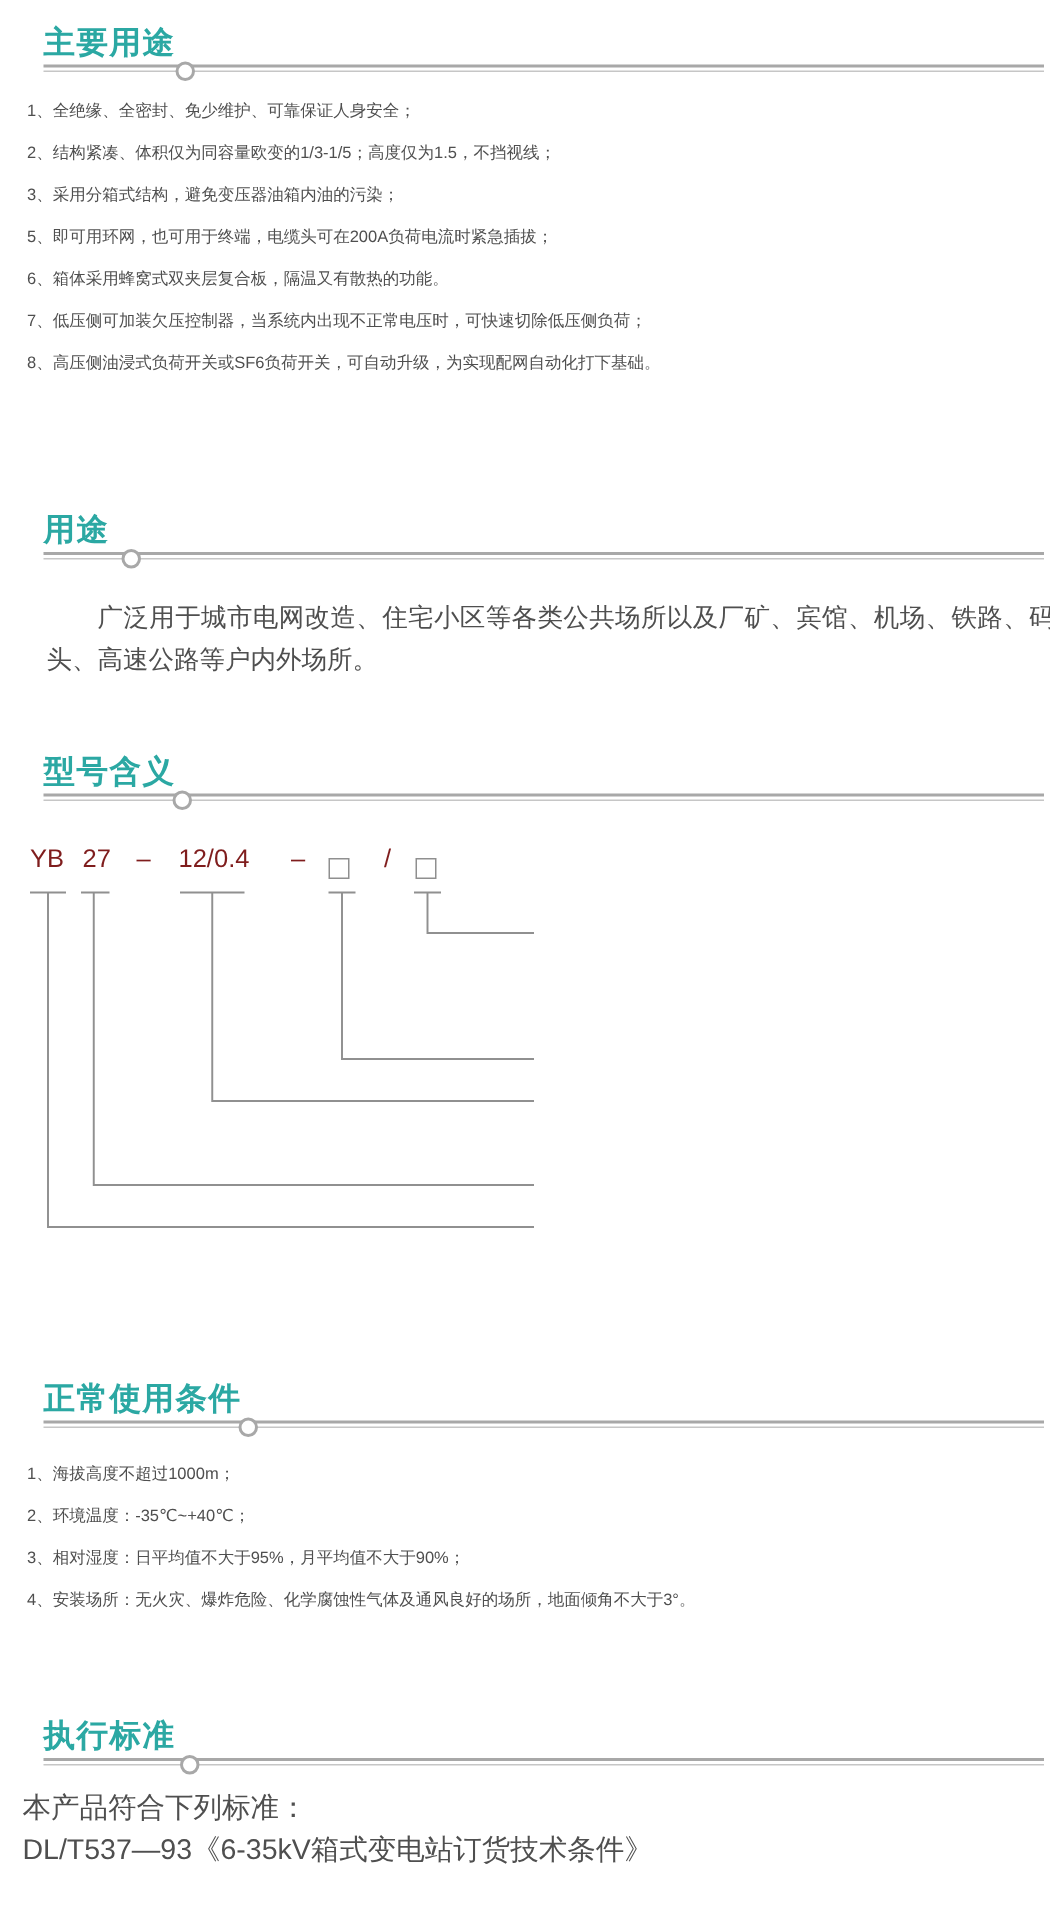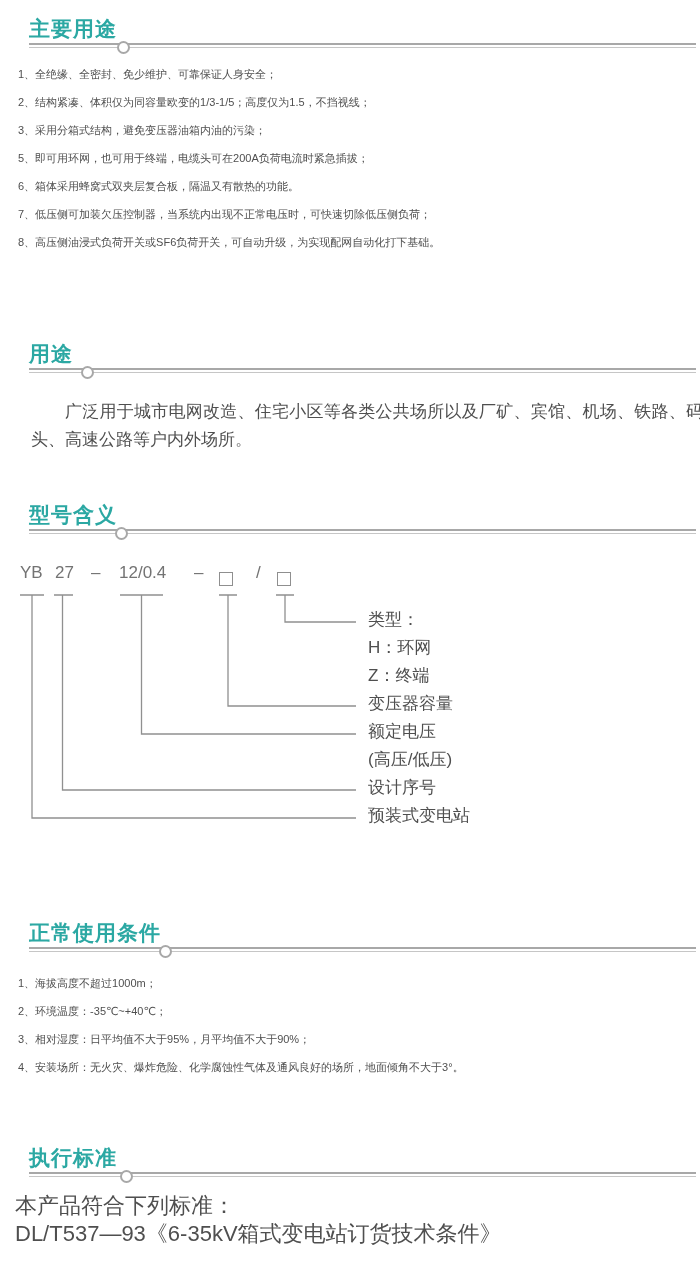--- a/index.html
+++ b/index.html
@@ -24,25 +24,25 @@
     border:2px solid #a8a8a8; border-radius:50%; background:#ffffff;
   }
   
   .body-list { position:absolute; left:18px; width:670px; margin:0; padding:0; list-style:none; }
   .body-list li { font-size:11px; line-height:28px; white-space:nowrap; }
   .para {
     position:absolute; left:15px; width:672px; margin:16px;
     font-size:17px; line-height:28px; text-indent:2em; text-align:justify;
   }
   .std-lines { position:absolute; left:15px; width:672px; }
-  .std-lines div { font-size:22px; line-height:28px; white-space:nowrap; }
+  .std-lines div { font-size:19px; line-height:28px; white-space:nowrap; }
   
   .diagram { position:absolute; left:0; top:556px; width:700px; height:292px; }
   .diagram svg { position:absolute; left:0; top:0; }
-  .code-seg { position:absolute; top:7px; font-size:17px; line-height:20px; color:#737373; white-space:nowrap; }
+  .code-seg { position:absolute; top:7px; font-size:17px; line-height:20px; color:#7f1d1d; white-space:nowrap; }
   .code-box { position:absolute; top:16px; width:12px; height:12px; border:1.5px solid #8f8f8f; background:#ffffff; }
   .model-labels { position:absolute; left:368px; top:50px; margin:0; padding:0; list-style:none; }
   .model-labels li { font-size:17px; line-height:28px; color:#4f4f4f; white-space:nowrap; }
 </style>
 </head>
 <body>
 
 <div class="page">
 
   <div class="sec-header" style="top:17px">
@@ -89,30 +89,20 @@
 
     <span class="code-seg" style="left:20px">YB</span>
     <span class="code-seg" style="left:55px">27</span>
     <span class="code-seg" style="left:91px">–</span>
     <span class="code-seg" style="left:119px">12/0.4</span>
     <span class="code-seg" style="left:194px">–</span>
     <span class="code-box" style="left:219px"></span>
     <span class="code-seg" style="left:256px">/</span>
     <span class="code-box" style="left:277px"></span>
 
-    <ul class="model-labels">
-      <li>类型：</li>
-      <li>H：环网</li>
-      <li>Z：终端</li>
-      <li>变压器容量</li>
-      <li>额定电压</li>
-      <li>(高压/低压)</li>
-      <li>设计序号</li>
-      <li>预装式变电站</li>
-    </ul>
   </div>
 
   <div class="sec-header" style="top:921px">
     <h2>正常使用条件</h2>
     <div class="divider">
       <span class="knob" style="left:130px"></span>
     </div>
   </div>
   <ul class="body-list" style="top:969px">
     <li>1、海拔高度不超过1000m；</li>

